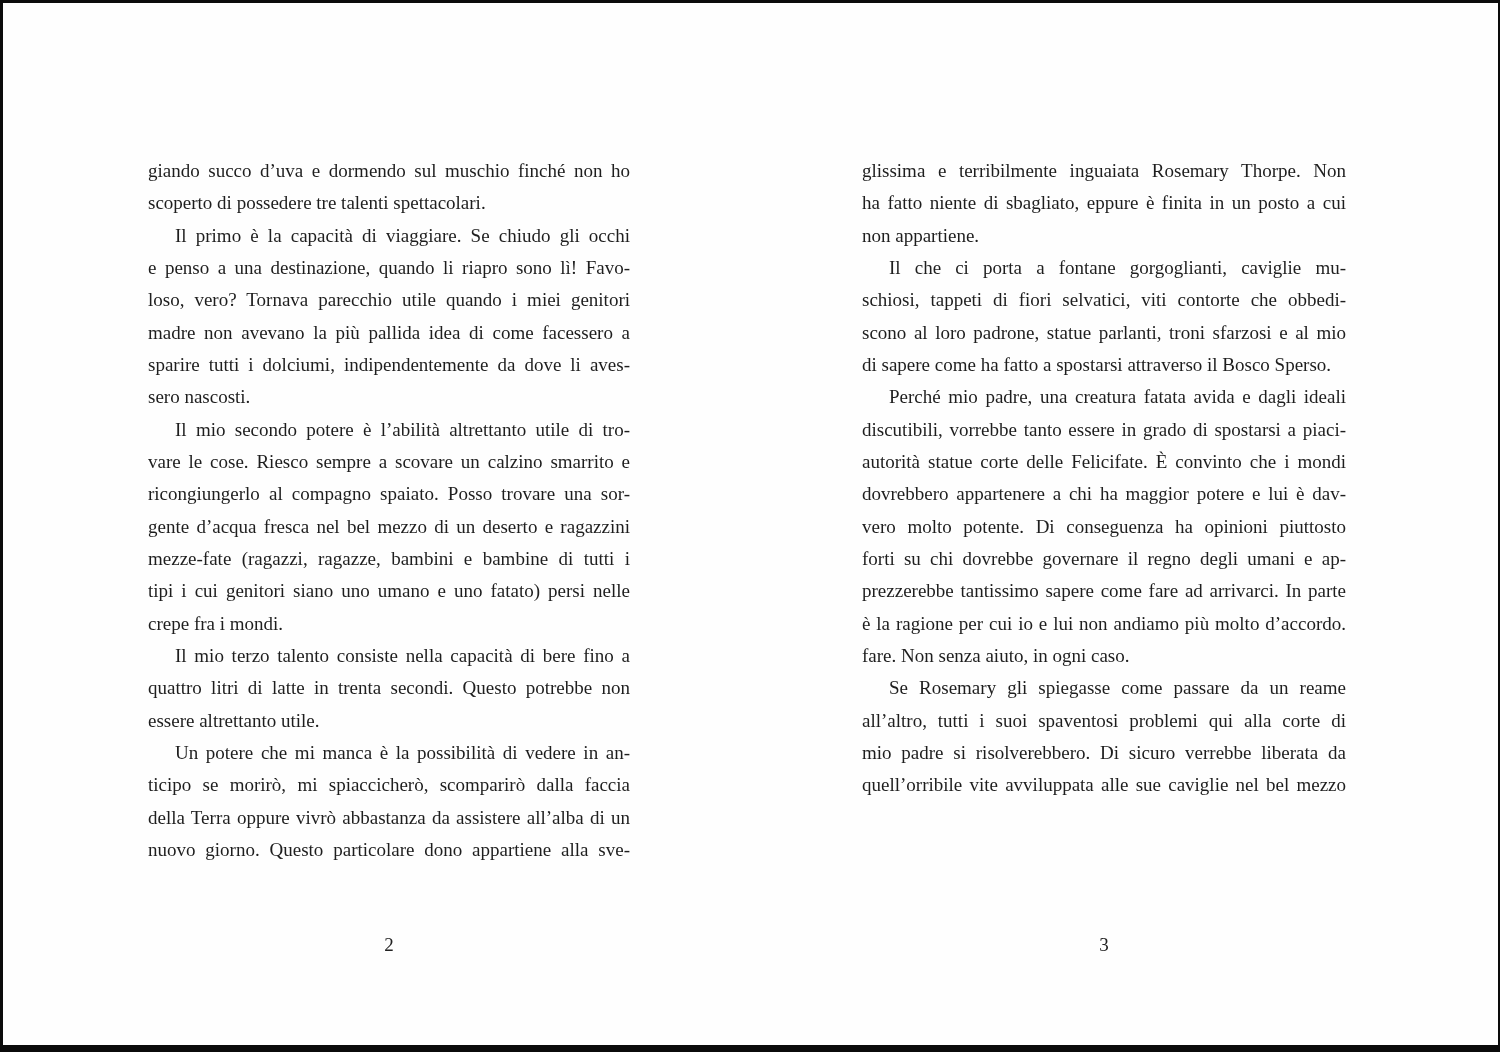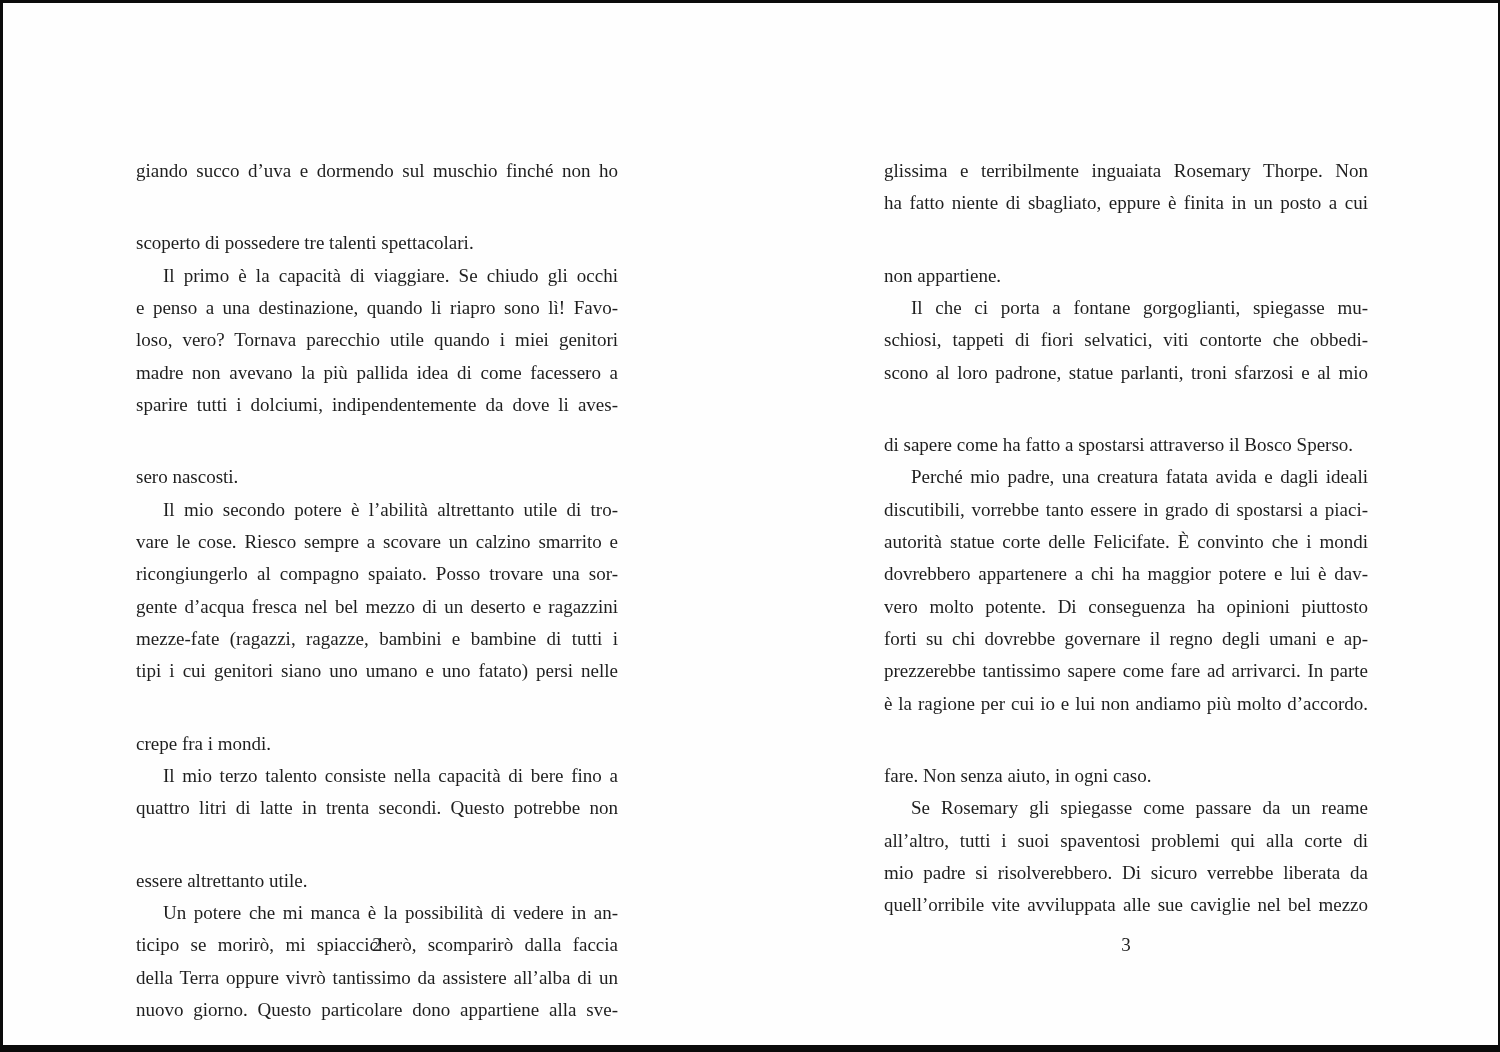--- a/index.html
+++ b/index.html
@@ -15,43 +15,42 @@
     font-family: "Liberation Serif", serif;
     color: #1e1e1e;
   }
   
   .frame-top    { position:absolute; left:0; top:0; width:1500px; height:3px;  background:#0b0b0b; }
   .frame-bottom { position:absolute; left:0; top:1045px; width:1500px; height:7px; background:#0b0b0b; }
   .frame-left   { position:absolute; left:0; top:0; width:3px; height:1052px; background:#0b0b0b; }
   .frame-right  { position:absolute; left:1498px; top:0; width:2px; height:1052px; background:#0b0b0b; }
 
   .page { position:absolute; top:0; height:1052px; }
-  .page-left  { left:0;    width:750px; }
-  .page-right { left:750px; width:750px; }
+  .page-left  { left:12px;    width:750px; }
+  .page-right { left:728px; width:750px; }
 
   .text-block {
     position: absolute;
     top: 155px;
     font-size: 19px;
     line-height: 32.33px;
   }
   .page-left  .text-block { left:136px; width:482px; }
   .page-right .text-block { left:134px; width:484px; }
 
   .line {
     height: 32.33px;
     overflow: hidden;
     text-align: justify;
     text-align-last: justify;
     white-space: normal;
   }
   .line.end {
     text-align: left;
     text-align-last: left;
-    margin-top: 40px;
   }
   .line.indent {
     text-indent: 27px;
   }
 
   .folio {
     position: absolute;
     top: 929px;
     text-align: center;
     font-size: 19px;
@@ -85,32 +84,32 @@
         <div class="line">ricongiungerlo al compagno spaiato. Posso trovare una sor-</div>
         <div class="line">gente d’acqua fresca nel bel mezzo di un deserto e ragazzini</div>
         <div class="line">mezze-fate (ragazzi, ragazze, bambini e bambine di tutti i</div>
         <div class="line">tipi i cui genitori siano uno umano e uno fatato) persi nelle</div>
         <div class="line end">crepe fra i mondi.</div>
         <div class="line indent">Il mio terzo talento consiste nella capacità di bere fino a</div>
         <div class="line">quattro litri di latte in trenta secondi. Questo potrebbe non</div>
         <div class="line end">essere altrettanto utile.</div>
         <div class="line indent">Un potere che mi manca è la possibilità di vedere in an-</div>
         <div class="line">ticipo se morirò, mi spiaccicherò, scomparirò dalla faccia</div>
-        <div class="line">della Terra oppure vivrò tantissimo da assistere all’alba di un</div>
+        <div class="line">della Terra oppure vivrò abbastanza da assistere all’alba di un</div>
         <div class="line">nuovo giorno. Questo particolare dono appartiene alla sve-</div>
       </div>
     <div class="folio">2</div>
   </div>
 
   <div class="page page-right">
     <div class="text-block">
         <div class="line">glissima e terribilmente inguaiata Rosemary Thorpe. Non</div>
         <div class="line">ha fatto niente di sbagliato, eppure è finita in un posto a cui</div>
         <div class="line end">non appartiene.</div>
-        <div class="line indent">Il che ci porta a fontane gorgoglianti, spiegasse mu-</div>
+        <div class="line indent">Il che ci porta a fontane gorgoglianti, caviglie mu-</div>
         <div class="line">schiosi, tappeti di fiori selvatici, viti contorte che obbedi-</div>
         <div class="line">scono al loro padrone, statue parlanti, troni sfarzosi e al mio</div>
         <div class="line end">di sapere come ha fatto a spostarsi attraverso il Bosco Sperso.</div>
         <div class="line indent">Perché mio padre, una creatura fatata avida e dagli ideali</div>
         <div class="line">discutibili, vorrebbe tanto essere in grado di spostarsi a piaci-</div>
         <div class="line">autorità statue corte delle Felicifate. È convinto che i mondi</div>
         <div class="line">dovrebbero appartenere a chi ha maggior potere e lui è dav-</div>
         <div class="line">vero molto potente. Di conseguenza ha opinioni piuttosto</div>
         <div class="line">forti su chi dovrebbe governare il regno degli umani e ap-</div>
         <div class="line">prezzerebbe tantissimo sapere come fare ad arrivarci. In parte</div>

